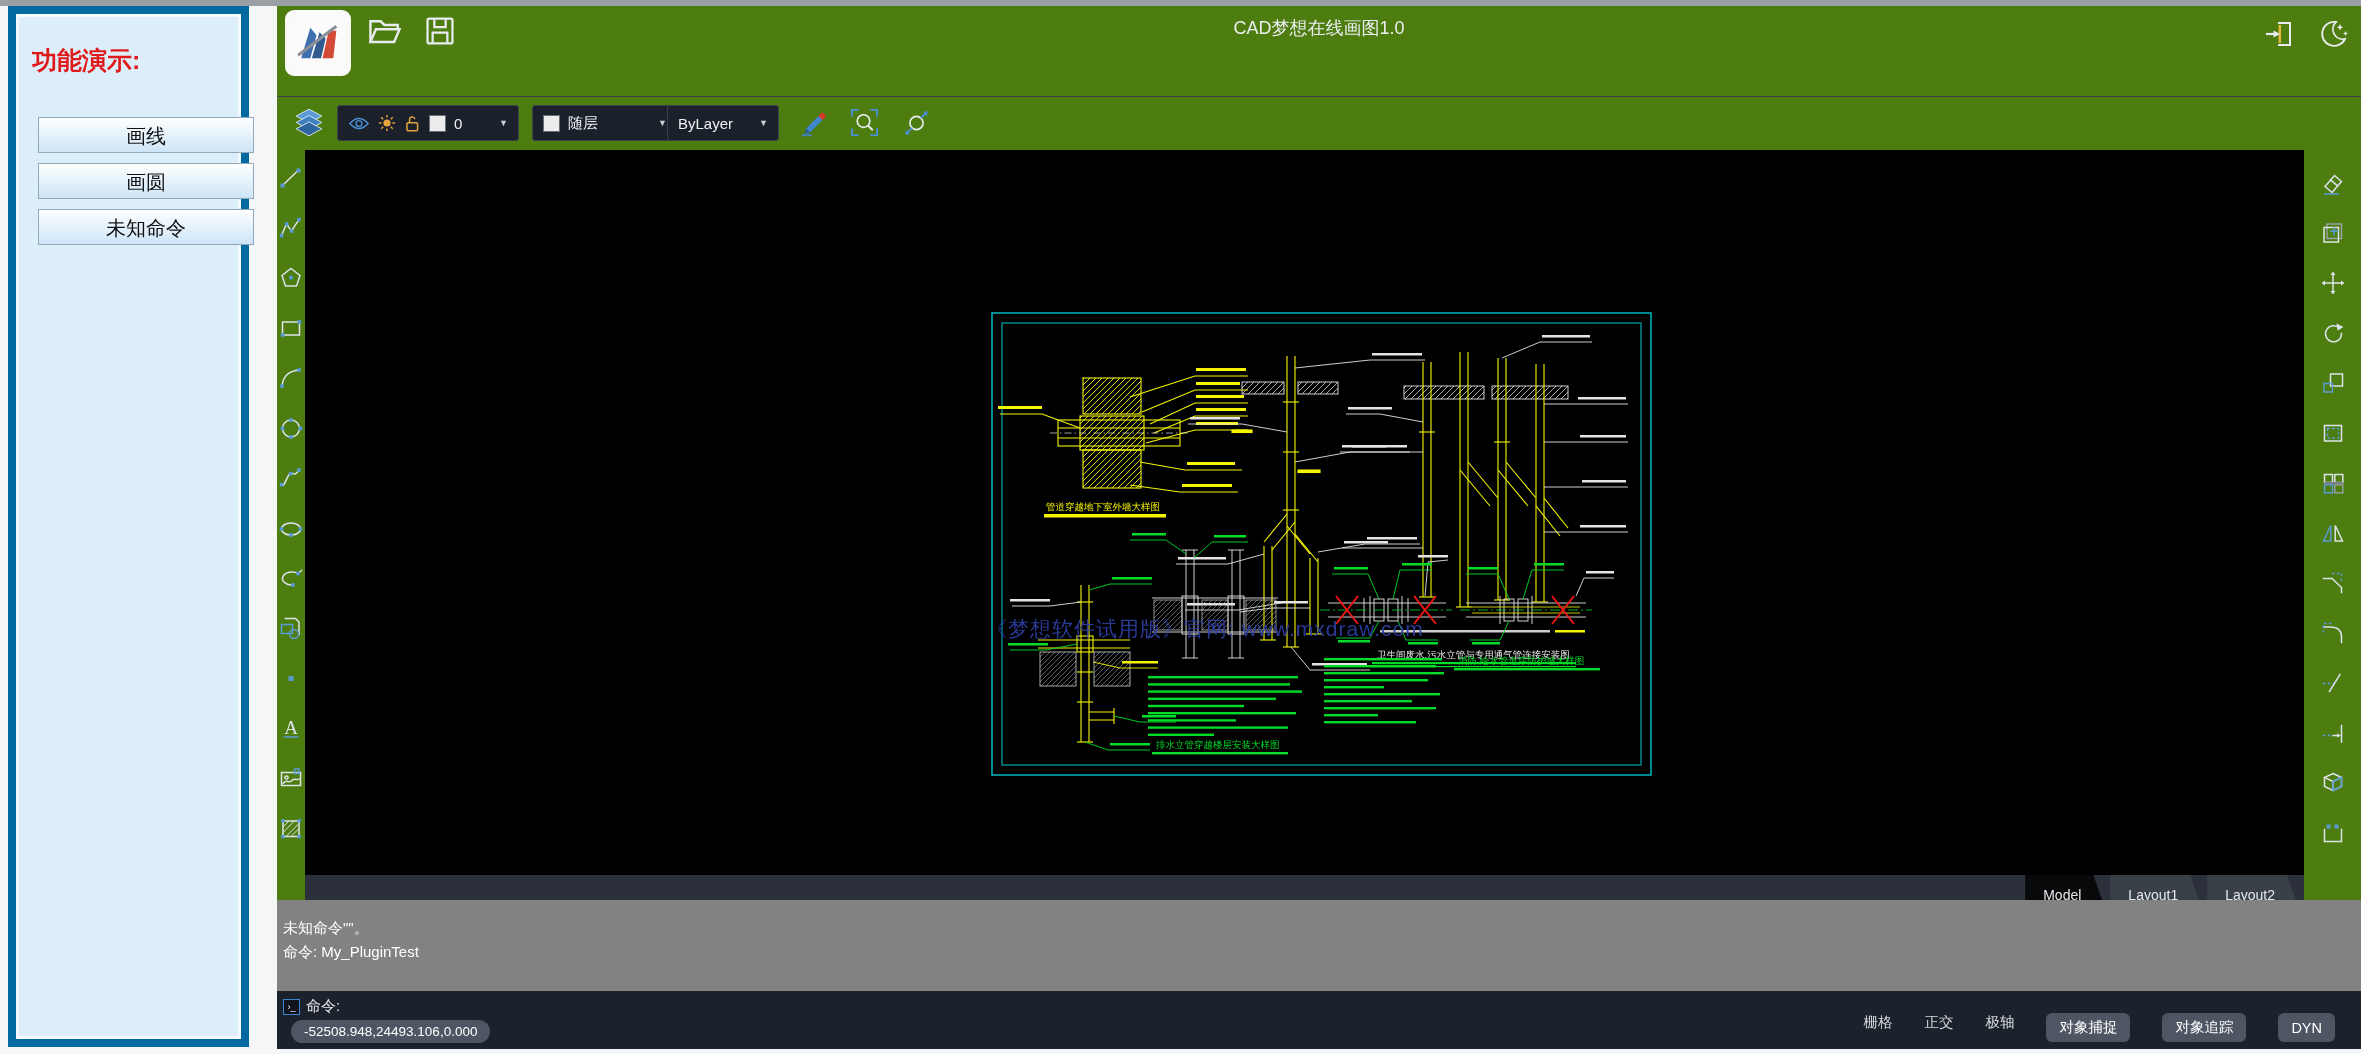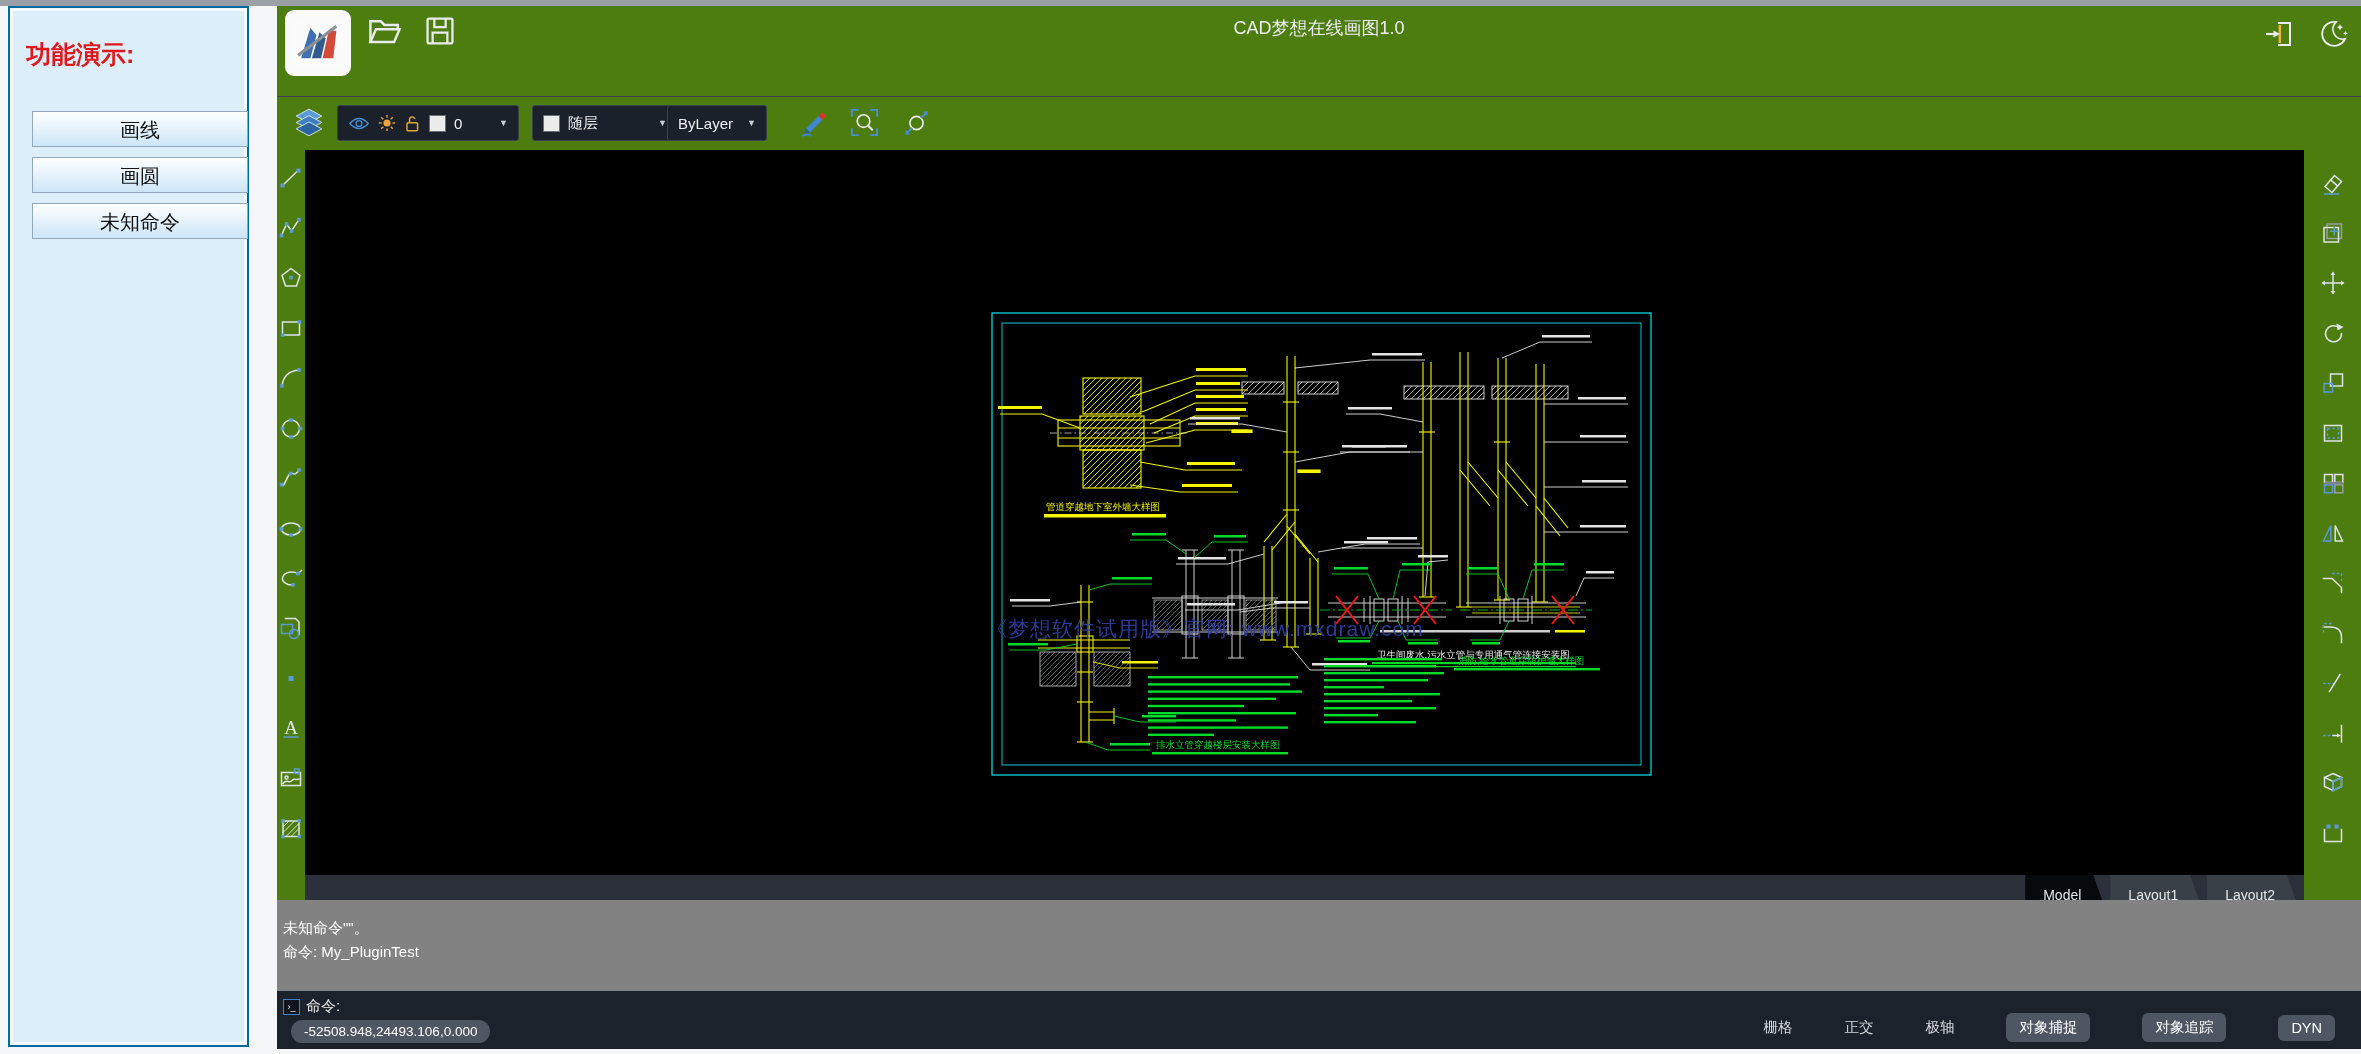--- a/index.html
+++ b/index.html
@@ -2,21 +2,21 @@
 <html><head>
 <meta charset="utf-8">
 <style>
   html,body{margin:0;padding:0;}
   body{font-family:"Liberation Sans","DejaVu Sans",sans-serif;background:#f4f6f8;}
   #page{position:relative;width:2361px;height:1054px;background:#f4f6f8;overflow:hidden;}
   .topstrip{position:absolute;left:0;top:0;width:2361px;height:6px;background:#9ba0a6;}
 
   
   #left-panel{position:absolute;left:8px;top:6px;width:241px;height:1041px;background:#ddeefb;
-    border:2px solid #0369a1;box-shadow:inset 0 0 0 3px #f3f9fe;box-sizing:border-box;}
+    border:8px solid #0369a1;box-shadow:inset 0 0 0 3px #f3f9fe;box-sizing:border-box;}
   #demo-heading{margin:30px 0 0 16px;color:#e01a1a;font-size:25px;font-weight:bold;}
   .demo-btn{display:block;width:216px;height:36px;margin:10px 0 10px 22px;
     background:linear-gradient(#feffff,#cde5f7);border:1px solid #93a8bb;font-size:20px;
     color:#111;text-align:center;line-height:34px;cursor:pointer;}
   .demo-btn:first-of-type{margin-top:40px;}
 
   
   #app{position:absolute;left:277px;top:6px;width:2084px;height:1043px;background:#4d7c0f;color:#e8eaed;}
 
   
@@ -33,21 +33,21 @@
   .menu-btn{height:29px;padding:0 17px;background:#4b5057;border:none;border-radius:11px;
     color:#f2f3f5;font-size:15px;cursor:pointer;}
 
   
   #tool-row{position:absolute;left:0;top:90px;width:100%;height:52px;border-top:1px solid #3b424d;}
   #layers-btn{position:absolute;left:16px;top:10px;width:32px;height:32px;background:none;border:none;padding:0;cursor:pointer;}
   .tb-field{position:absolute;top:8px;height:36px;background:#1b212b;border:1px solid #39414d;border-radius:3px;
     display:flex;align-items:center;gap:8px;padding:0 10px;box-sizing:border-box;cursor:pointer;}
   #field-layer{left:60px;width:182px;}
   #field-linetype{left:255px;width:146px;}
-  #field-color{left:390px;width:100px;}
+  #field-color{left:390px;width:112px;}
   .chip{width:15px;height:15px;background:#ececec;border:1px solid #6a6f76;}
   .caret{font-size:9px;color:#c9ced4;margin-left:auto;}
   .tb-val{font-size:15px;color:#eef0f2;}
   .tb-iconbtn{position:absolute;top:9px;width:34px;height:34px;background:none;border:none;padding:0;cursor:pointer;}
   #btn-pencil{left:520px;} #btn-zoomwin{left:570px;} #btn-zoomext{left:622px;}
 
   
   #canvas{position:absolute;left:28px;top:144px;width:1999px;height:725px;background:#000;}
   .tool-col{position:absolute;top:144px;height:725px;display:flex;flex-direction:column;align-items:center;box-sizing:border-box;}
   #left-tools{left:0;width:28px;padding-top:15px;gap:24px;}
@@ -76,21 +76,21 @@
     font-size:15px;padding:16px 0 0 6px;box-sizing:border-box;}
   #history div{line-height:24px;}
 
   
   #bottom-bar{position:absolute;left:0;top:985px;width:2084px;height:58px;background:#1c222c;}
   #cmd-line{position:absolute;left:6px;top:6px;display:flex;align-items:center;gap:6px;font-size:15px;color:#e8e8e8;}
   #cmd-icon{width:17px;height:16px;border:1.5px solid #3b82d0;background:#10151d;color:#fff;font-size:9px;
     line-height:15px;text-align:center;box-sizing:border-box;}
   #coord-pill{position:absolute;left:14px;top:29px;height:23px;background:#4e5663;border-radius:12px;
     color:#fff;font-size:13.5px;line-height:23px;padding:0 13px;}
-  #status-row{position:absolute;right:26px;top:22px;display:flex;align-items:center;gap:52px;}
+  #status-row{position:absolute;right:26px;top:22px;display:flex;gap:32px;}
   .st-plain{font-size:14.5px;color:#d4d8dd;cursor:pointer;}
   .st-btn{font-size:14.5px;color:#fff;background:#4e5663;border:none;border-radius:6px;padding:5px 13px;cursor:pointer;}
 
   
   .ty{fill:#f5f500;font-size:9.5px;}
   .tw{fill:#efefef;font-size:9.5px;}
   .tg{fill:#00dc28;font-size:9.5px;}
   .wm{fill:#2e3fa3;font-size:21px;letter-spacing:1px;opacity:.92;}
 </style>
 </head>

